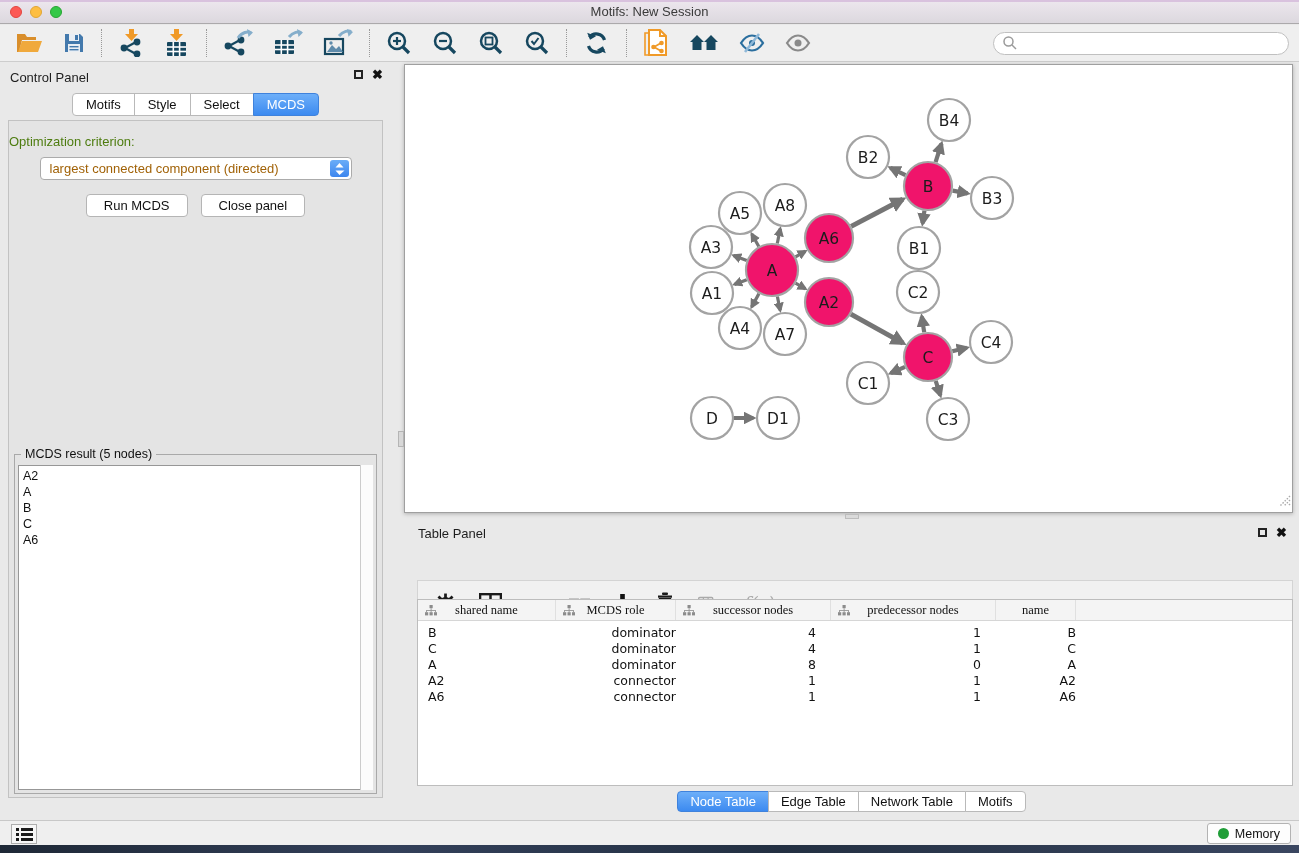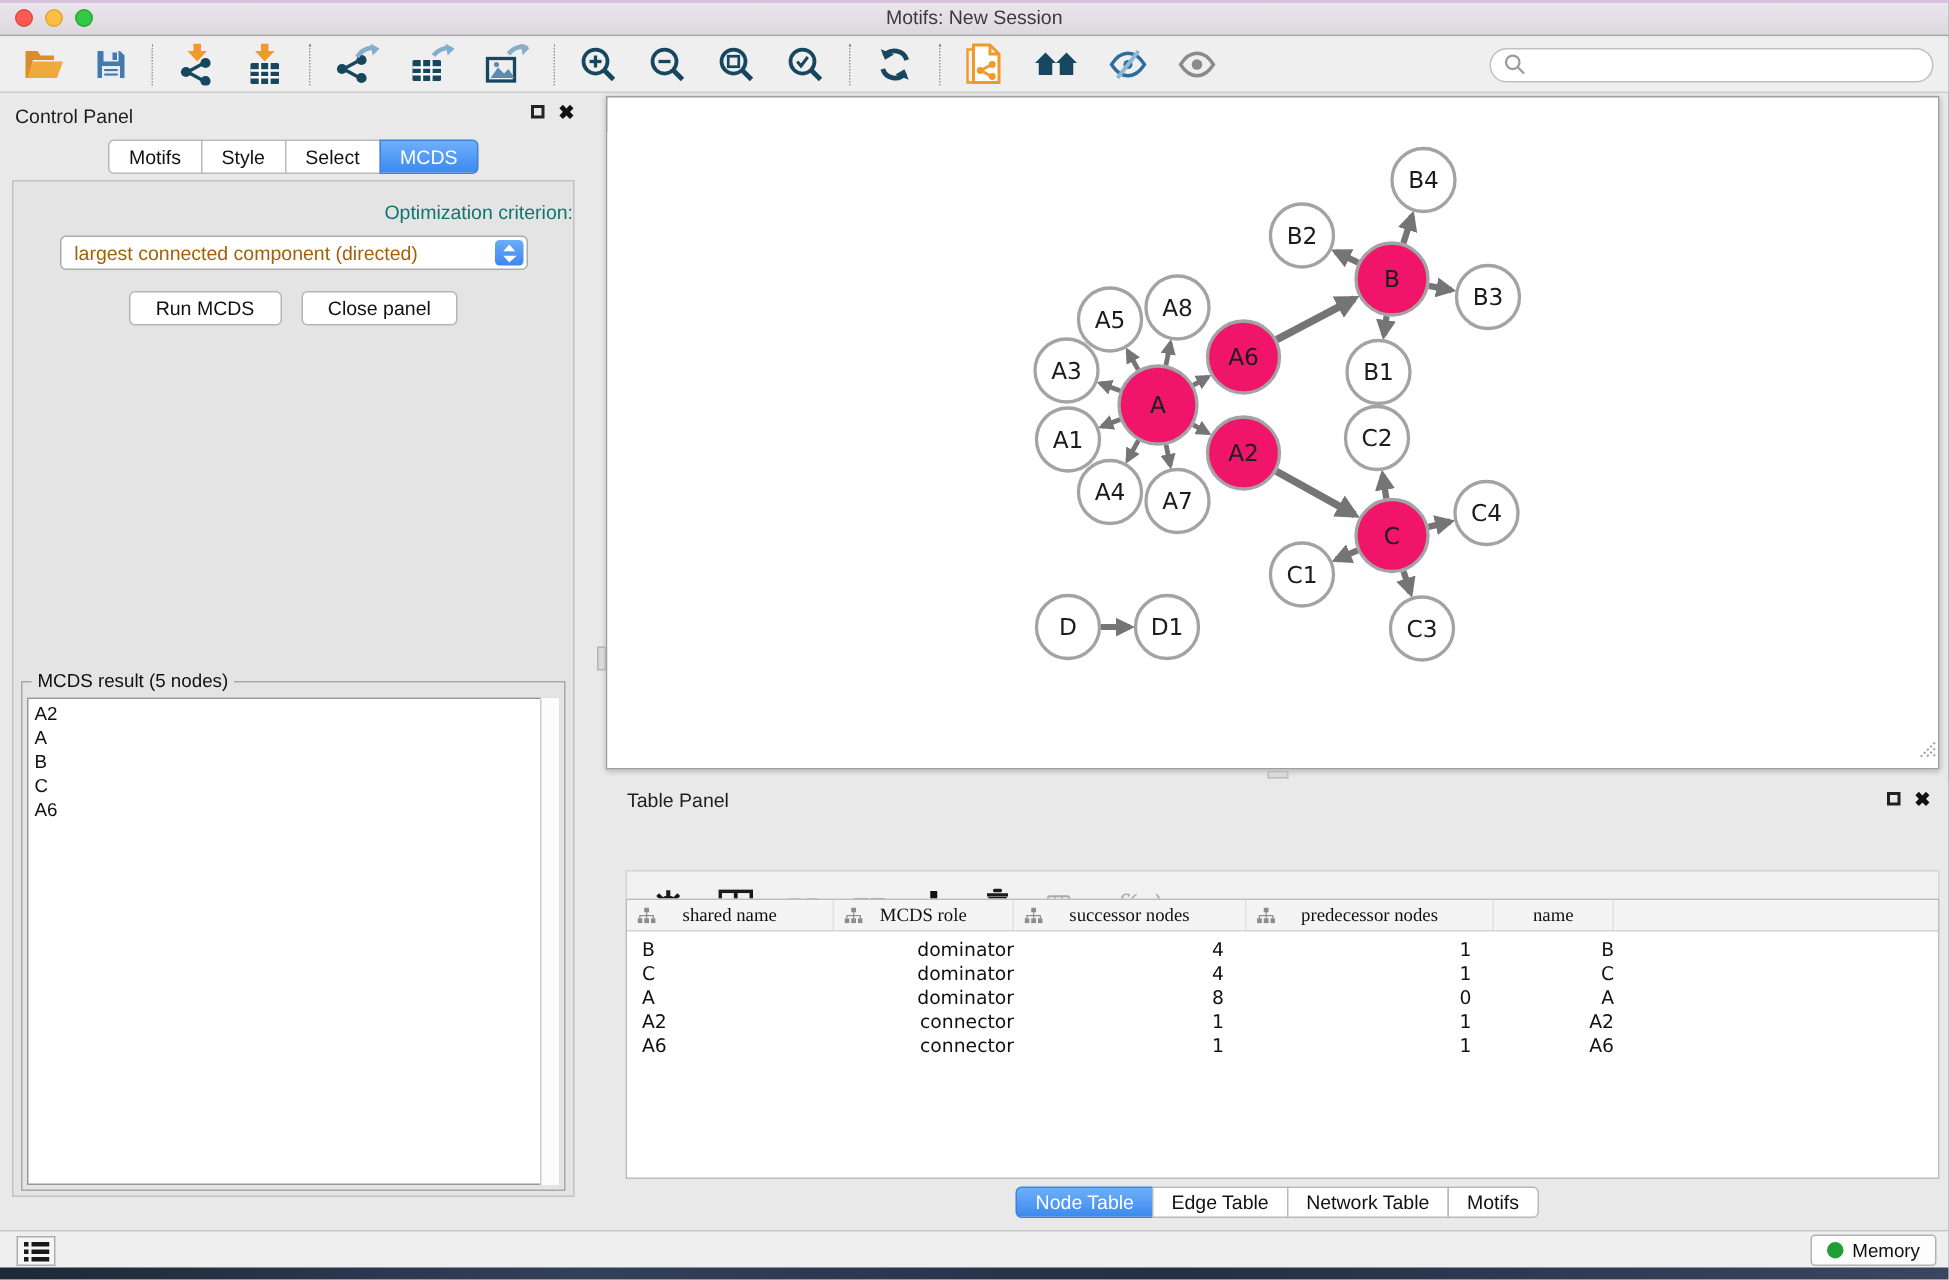--- a/index.html
+++ b/index.html
@@ -35,21 +35,21 @@
   .float-icon { width:9px; height:9px; border:2px solid #222; display:inline-block; }
   .close-icon { font-size:13px; color:#111; font-weight:bold; line-height:11px; }
   .cp-tabs { position:absolute; left:0; right:0; top:31px; display:flex; justify-content:center; }
   .seg { background:#FFF; border:1px solid #B9B9B9; padding:3px 13px; font-size:13px;
     margin-left:-1px; color:#111; white-space:nowrap; }
   .seg:first-child { border-radius:4px 0 0 4px; margin-left:0; }
   .seg:last-child { border-radius:0 4px 4px 0; }
   .seg-active { background:linear-gradient(#6DAFF9,#3C8AF0); border-color:#3F82DC; color:#fff; }
   .cp-content { position:absolute; left:8px; width:375px; top:58px; height:678px;
     background:#E4E4E4; border:1px solid #C2C2C2; }
-  .opt-label { position:absolute; left:0; right:0; top:13px; text-align:right; font-size:13px; color:#0f766e; }
+  .opt-label { position:absolute; left:0; right:0; top:13px; text-align:left; font-size:13px; color:#4d7c0f; }
   .select-row { position:absolute; left:0; right:0; top:36px; display:flex; justify-content:center; }
   .mac-select { width:312px; height:23px; background:#fff; border:1px solid #ABABAB; border-radius:4px;
     display:flex; align-items:center; position:relative; font-size:13px; color:#a16207; padding-left:9px; }
   .mac-stepper { position:absolute; right:2px; top:2px; width:19px; height:17px; border-radius:3px;
     background:linear-gradient(#6AADF8,#3D86EE); display:flex; align-items:center; justify-content:center; }
   .btn-row { position:absolute; left:0; right:0; top:73px; display:flex; justify-content:center; gap:13px; }
   .mac-btn { background:#FFF; border:1px solid #B5B5B5; border-radius:4px; padding:3px 17px;
     font-size:13px; color:#111; }
   .result-fieldset { position:absolute; left:5px; right:5px; top:333px; bottom:3px;
     border:1px solid #A9A9A9; }

